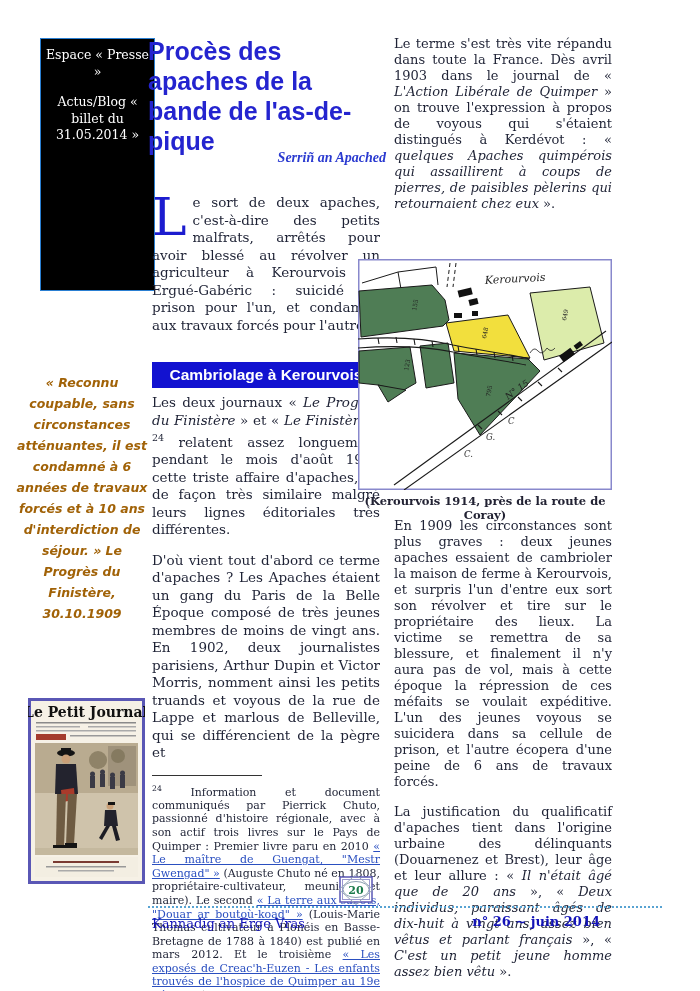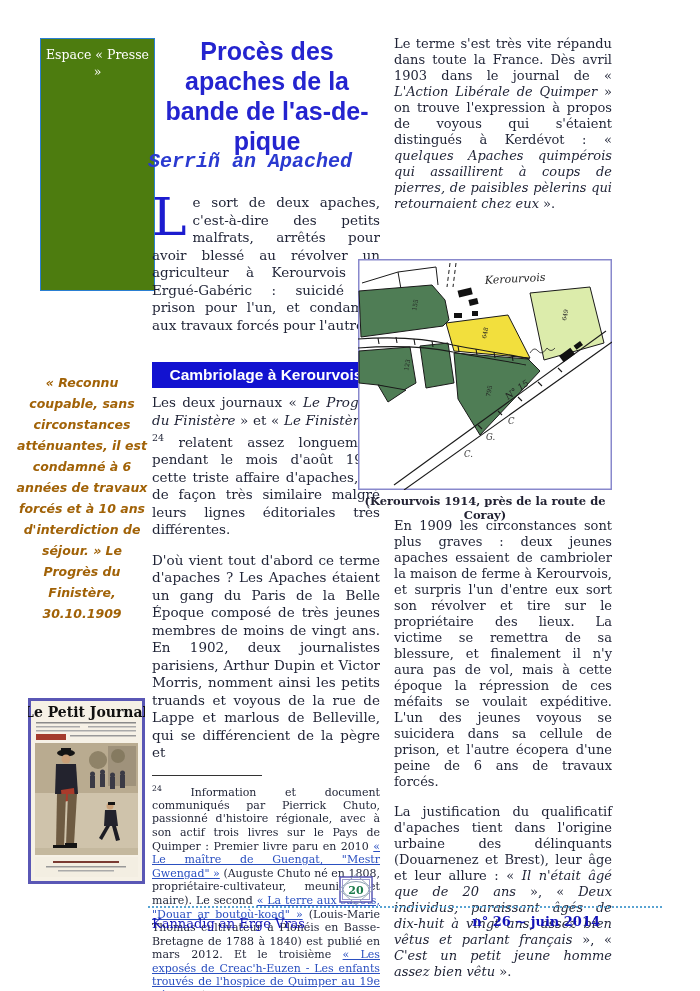--- a/index.html
+++ b/index.html
@@ -1,36 +1,36 @@
 <!DOCTYPE html>
 <html><head>
 <meta charset="utf-8">
 <style>
   html,body{margin:0;padding:0;}
   body{width:700px;height:991px;position:relative;background:#ffffff;
        font-family:"DejaVu Serif", serif;color:#1e2235;}
   .abs{position:absolute;}
 
   
-  .press-box{left:40px;top:38px;width:107px;height:235px;background:#4d7c0f;
+  .press-box{left:40px;top:38px;width:107px;height:235px;background:#000000;
     border:1px solid #2a7fd2;color:#ffffff;text-align:center;
     font-size:12.5px;line-height:16.5px;padding:8px 3px;}
   .press-box .blk{margin-bottom:14px;}
   .margin-quote{left:16px;top:372px;width:132px;text-align:center;
     font-family:"DejaVu Sans", sans-serif;font-weight:bold;font-style:italic;
     font-size:12.5px;line-height:21px;color:#a16207;}
   .journal-cover{left:28px;top:698px;width:117px;height:186px;}
 
   
-  .title{left:148px;top:36px;width:238px;text-align:center;
+  .title{left:148px;top:36px;width:238px;
     font-family:"Liberation Sans", sans-serif;font-weight:bold;
     font-size:25px;line-height:30px;color:#2424cf;}
-  .subtitle{left:148px;top:150px;width:238px;text-align:left;
-    font-family:Liberation Mono, monospace;font-weight:bold;font-style:italic;
-    font-size:20px;color:#2a3ad0;}
+  .subtitle{left:148px;top:150px;width:238px;text-align:right;
+    font-family:Liberation Serif, serif;font-weight:bold;font-style:italic;
+    font-size:14px;color:#2a3ad0;}
 
   
   .col1{left:152px;width:228px;}
   .intro{top:194px;font-size:13.5px;line-height:17.5px;text-align:justify;}
   .dropcap{float:left;font-size:52px;line-height:42px;color:#1c1ccf;
     padding:2px 6px 0 0;font-family:"DejaVu Serif", serif;}
   .banner{left:152px;top:362px;width:228px;background:#1212d0;color:#ffffff;
     text-align:center;font-family:"Liberation Sans", sans-serif;font-weight:bold;
     font-size:15.5px;padding:4px 0;}
   .col1-text{top:394px;font-size:13.5px;line-height:17.5px;text-align:justify;}
@@ -63,20 +63,21 @@
   .seg-link{color:#2a4fc0;text-decoration:underline;cursor:pointer;}
 
   svg text{font-family:"DejaVu Serif", serif;}
   .hand{font-style:italic;}
 </style>
 </head>
 <body>
 
 <div class="abs press-box">
   <div class="blk">Espace « Presse »</div>
+  <div class="blk">Actus/Blog « billet du 31.05.2014 »</div>
 </div>
 
 <div class="abs margin-quote">« Reconnu coupable, sans circonstances atténuantes, il est condamné à 6 années de travaux forcés et à 10 ans d'interdiction de séjour. » Le Progrès du Finistère, 30.10.1909</div>
 
 <div class="abs journal-cover">
   <svg width="117" height="186" viewBox="0 0 117 186">
     <rect x="1.5" y="1.5" width="114" height="183" fill="#f6f1e6" stroke="#5a57b5" stroke-width="3"></rect>
     <text x="58" y="19" text-anchor="middle" font-size="14" font-weight="bold" fill="#111111">Le Petit Journal</text>
     <rect x="8" y="24" width="100" height="1.5" fill="#8a8a8a"></rect>
     <rect x="8" y="28" width="44" height="1.5" fill="#aaaaaa"></rect>

